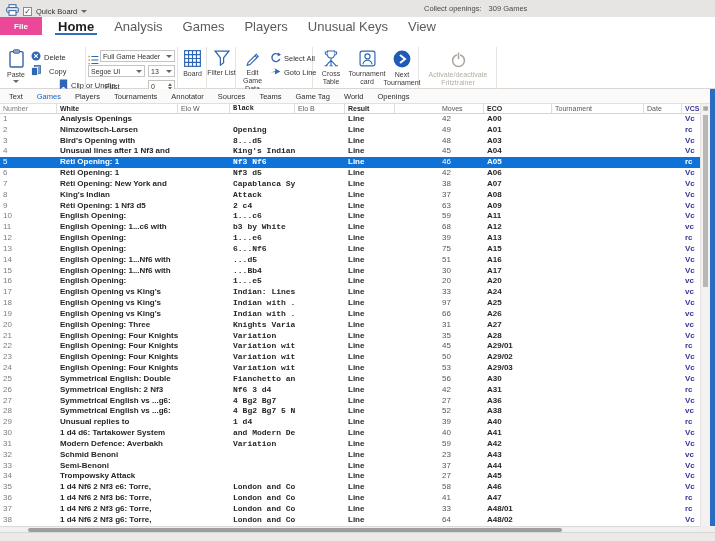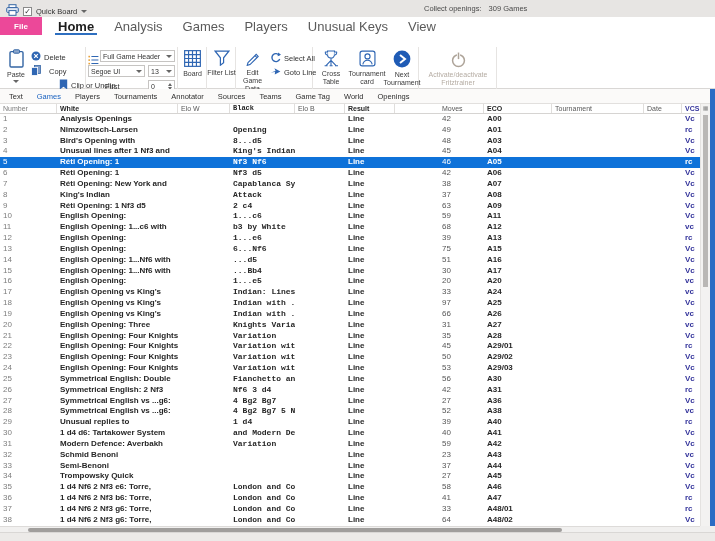--- a/index.html
+++ b/index.html
@@ -783,21 +783,21 @@
       <div class="cell c-result">Line</div>
       <div class="cell c-moves">37</div>
       <div class="cell c-eco">A44</div>
       <div class="cell c-tourn"></div>
       <div class="cell c-date"></div>
       <div class="cell c-vcs">Vc</div>
       <div class="cell c-hash"></div>
     </div>
     <div class="trow">
       <div class="cell c-number">34</div>
-      <div class="cell c-white">Trompowsky Quick</div>
+      <div class="cell c-white">Trompowsky Attack</div>
       <div class="cell c-elow"></div>
       <div class="cell c-black"></div>
       <div class="cell c-elob"></div>
       <div class="cell c-result">Line</div>
       <div class="cell c-moves">27</div>
       <div class="cell c-eco">A45</div>
       <div class="cell c-tourn"></div>
       <div class="cell c-date"></div>
       <div class="cell c-vcs">Vc</div>
       <div class="cell c-hash"></div>

